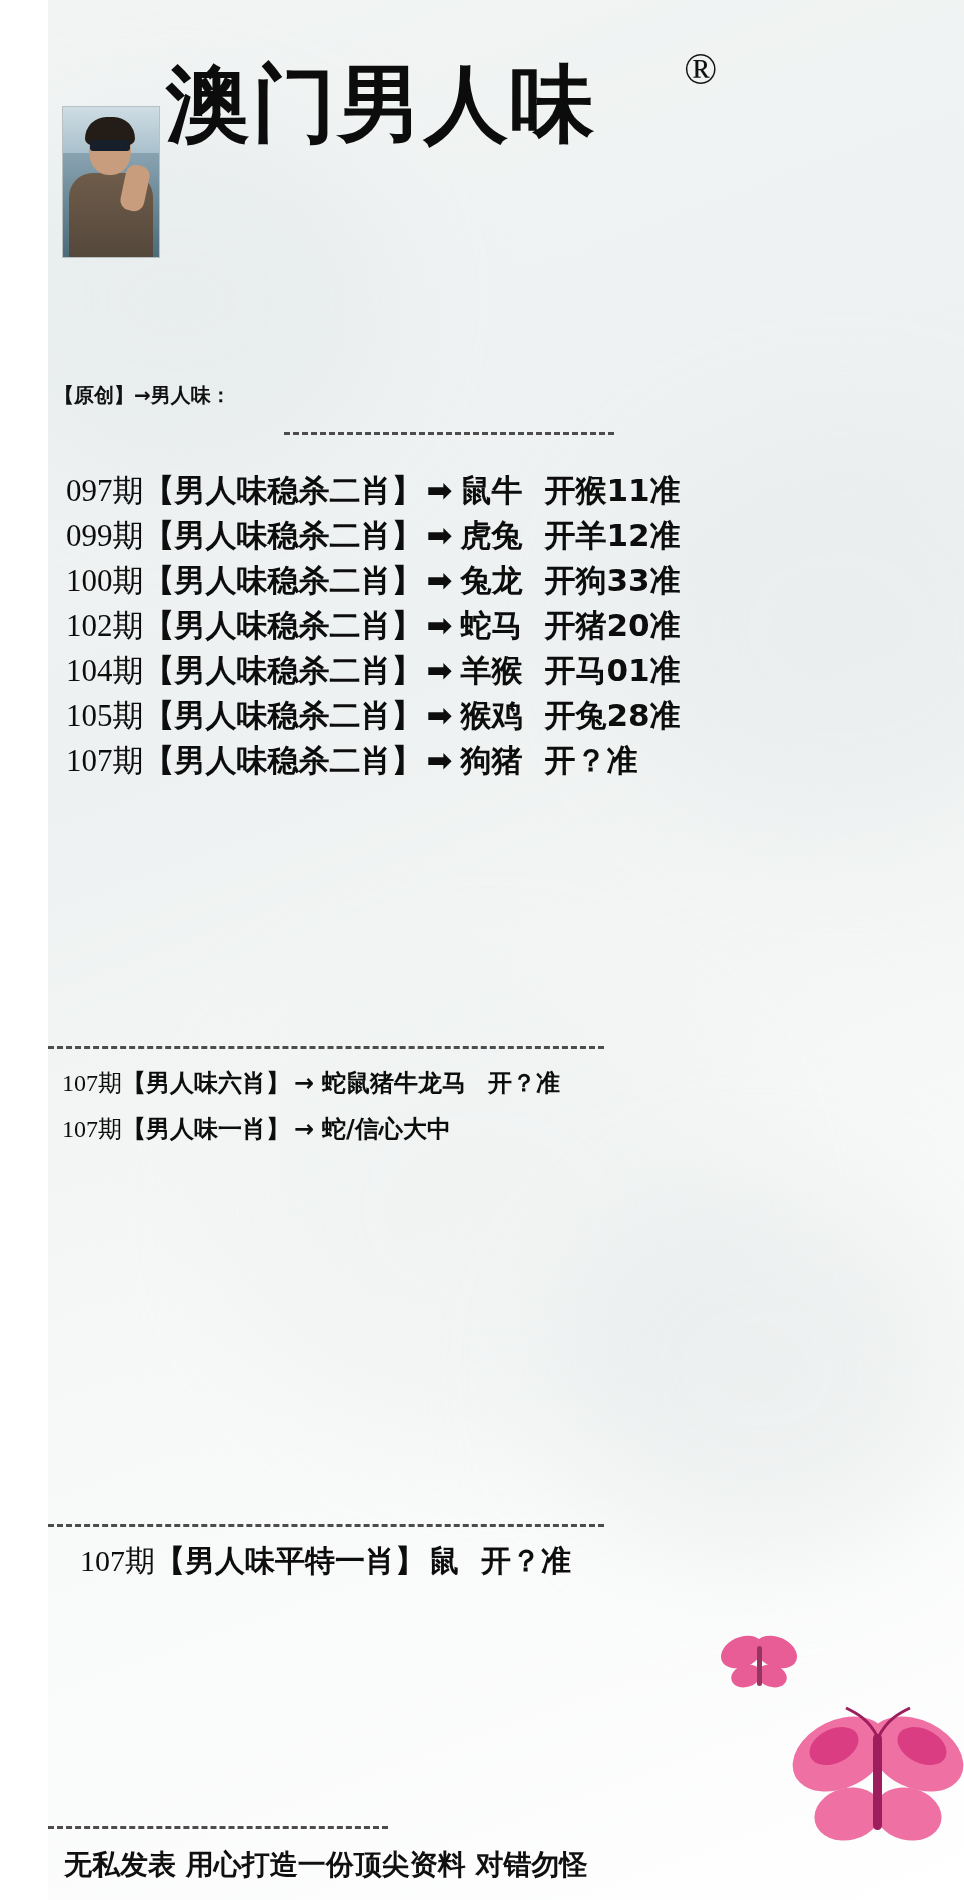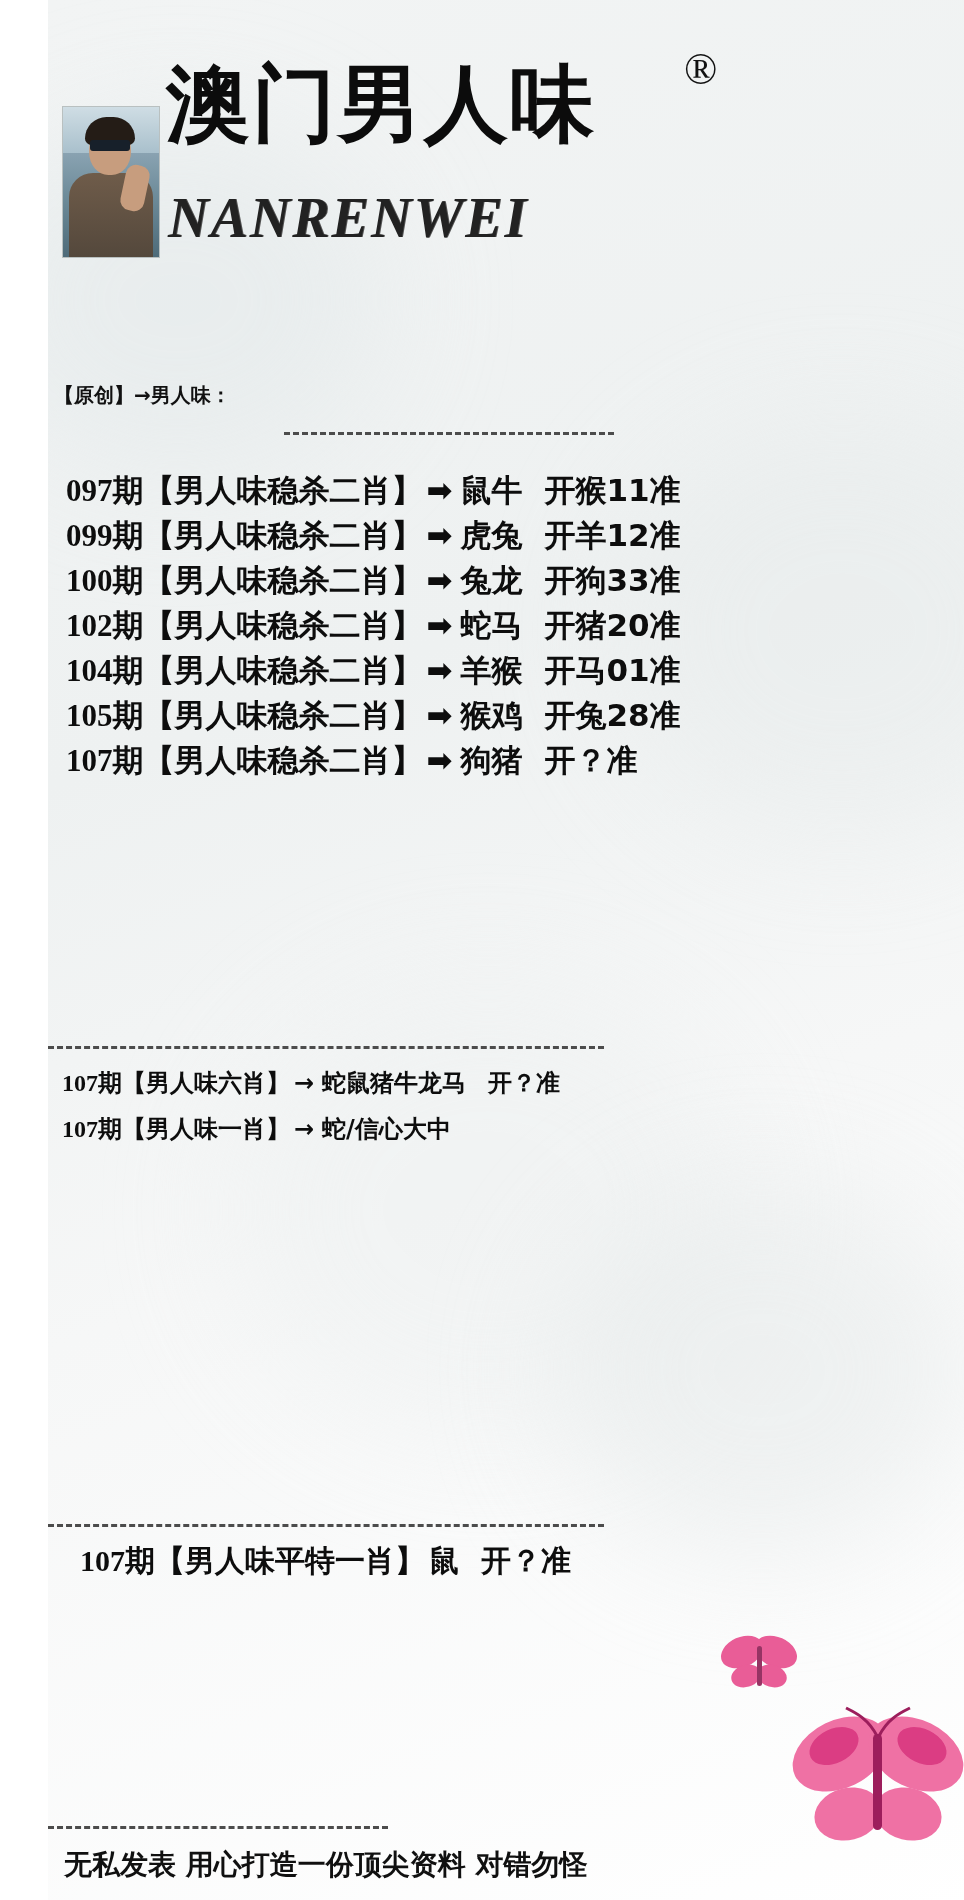--- a/index.html
+++ b/index.html
@@ -154,21 +154,21 @@
     width: 930px;
   }
   .row {
     font-family: "DejaVu Sans", "Liberation Sans", sans-serif;
     font-size: 31px;
     font-weight: bold;
     color: #0d0d0d;
     line-height: 44px;
     white-space: nowrap;
   }
-  .row .issue { font-family: "Liberation Serif", serif; font-weight: bold; }
+  .row .issue { font-family: "Liberation Serif", serif; font-weight: normal; }
   .row .arrow { padding: 0 4px; }
   .row .pick { padding-left: 4px; }
   .row .result { padding-left: 22px; }
 
   
   .group2 {
     position: absolute;
     left: 14px;
     top: 1060px;
     width: 930px;
@@ -245,21 +245,20 @@
       <div class="sky"></div>
       <div class="body"></div>
       <div class="arm"></div>
       <div class="head"></div>
       <div class="hair"></div>
       <div class="glasses"></div>
     </div>
 
     <div class="logo-cn">澳门男人味</div>
     <div class="logo-reg">®</div>
-    <div class="logo-en">NANRENWEI</div>
   </div>
 
   <div class="origin-line">【原创】→男人味：</div>
   <div class="dashed dash-1"></div>
 
   <div class="rows">
     <div class="row">
       <span class="issue">097期</span><span class="title">【男人味稳杀二肖】</span><span class="arrow">➡</span><span class="pick">鼠牛</span><span class="result">开猴11准</span>
     </div>
     <div class="row">

